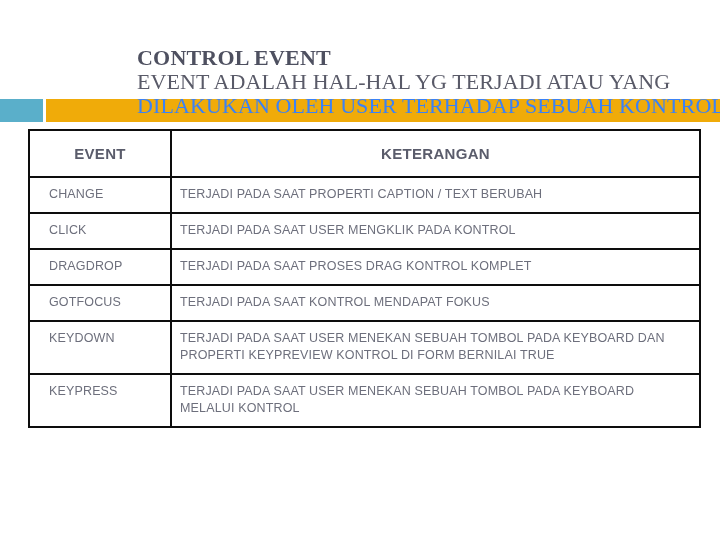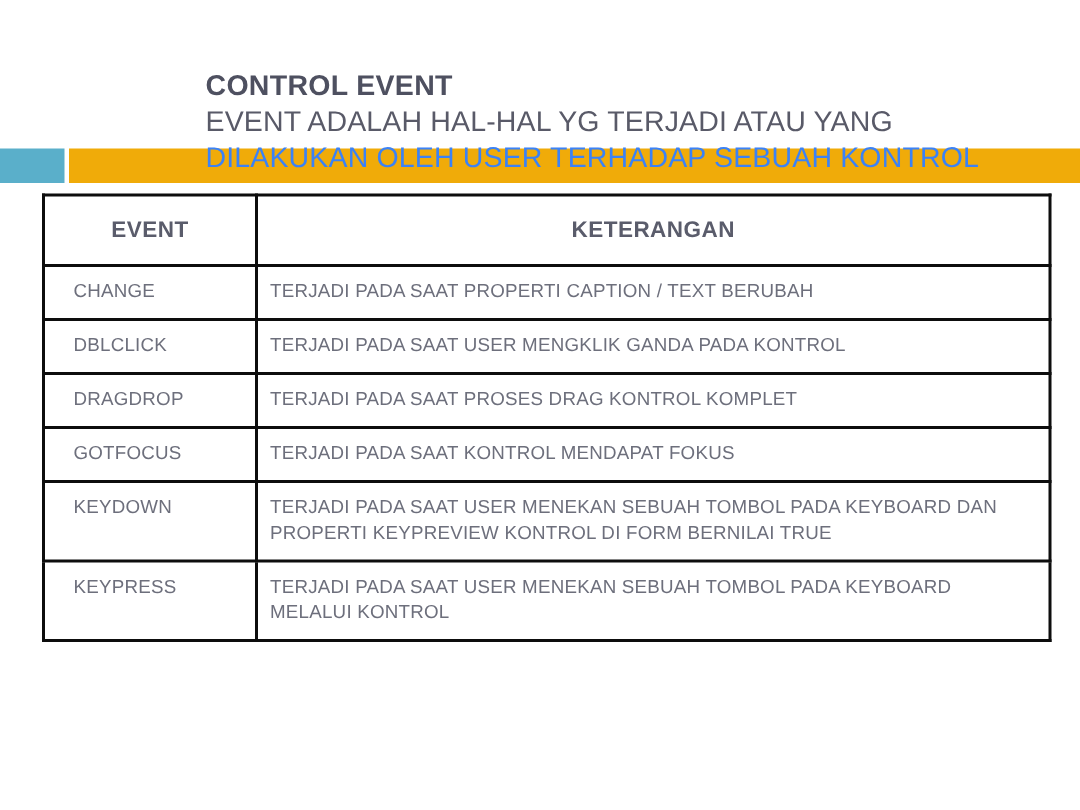--- a/index.html
+++ b/index.html
@@ -42,25 +42,26 @@
   }
 
   
   .title-block {
     position: absolute;
     left: 137px;
     top: 46px;
     width: 580px;
   }
   .title-line {
-    font-size: 19px;
+    font-size: 22px;
     line-height: 24px;
     color: #595a68;
     letter-spacing: 0.1px;
     white-space: nowrap;
+    font-family: Liberation Serif, serif;
   }
   .title-line.strong {
     font-weight: bold;
     color: #4e5060;
     letter-spacing: 0.2px;
   }
   .title-line.over-band {
     color: #3b82f6;
   }
 
@@ -140,22 +141,22 @@
         <th>EVENT</th>
         <th>KETERANGAN</th>
       </tr>
     </thead>
     <tbody>
       <tr class="single">
         <td class="cell-event">CHANGE</td>
         <td class="cell-ket">TERJADI PADA SAAT PROPERTI CAPTION / TEXT BERUBAH</td>
       </tr>
       <tr class="single">
-        <td class="cell-event">DBLCLICK</td>
-        <td class="cell-ket">TERJADI PADA SAAT USER MENGKLIK GANDA PADA KONTROL</td>
+        <td class="cell-event">CLICK</td>
+        <td class="cell-ket">TERJADI PADA SAAT USER MENGKLIK PADA KONTROL</td>
       </tr>
       <tr class="single">
         <td class="cell-event">DRAGDROP</td>
         <td class="cell-ket">TERJADI PADA SAAT PROSES DRAG KONTROL KOMPLET</td>
       </tr>
       <tr class="single">
         <td class="cell-event">GOTFOCUS</td>
         <td class="cell-ket">TERJADI PADA SAAT KONTROL MENDAPAT FOKUS</td>
       </tr>
       <tr>

